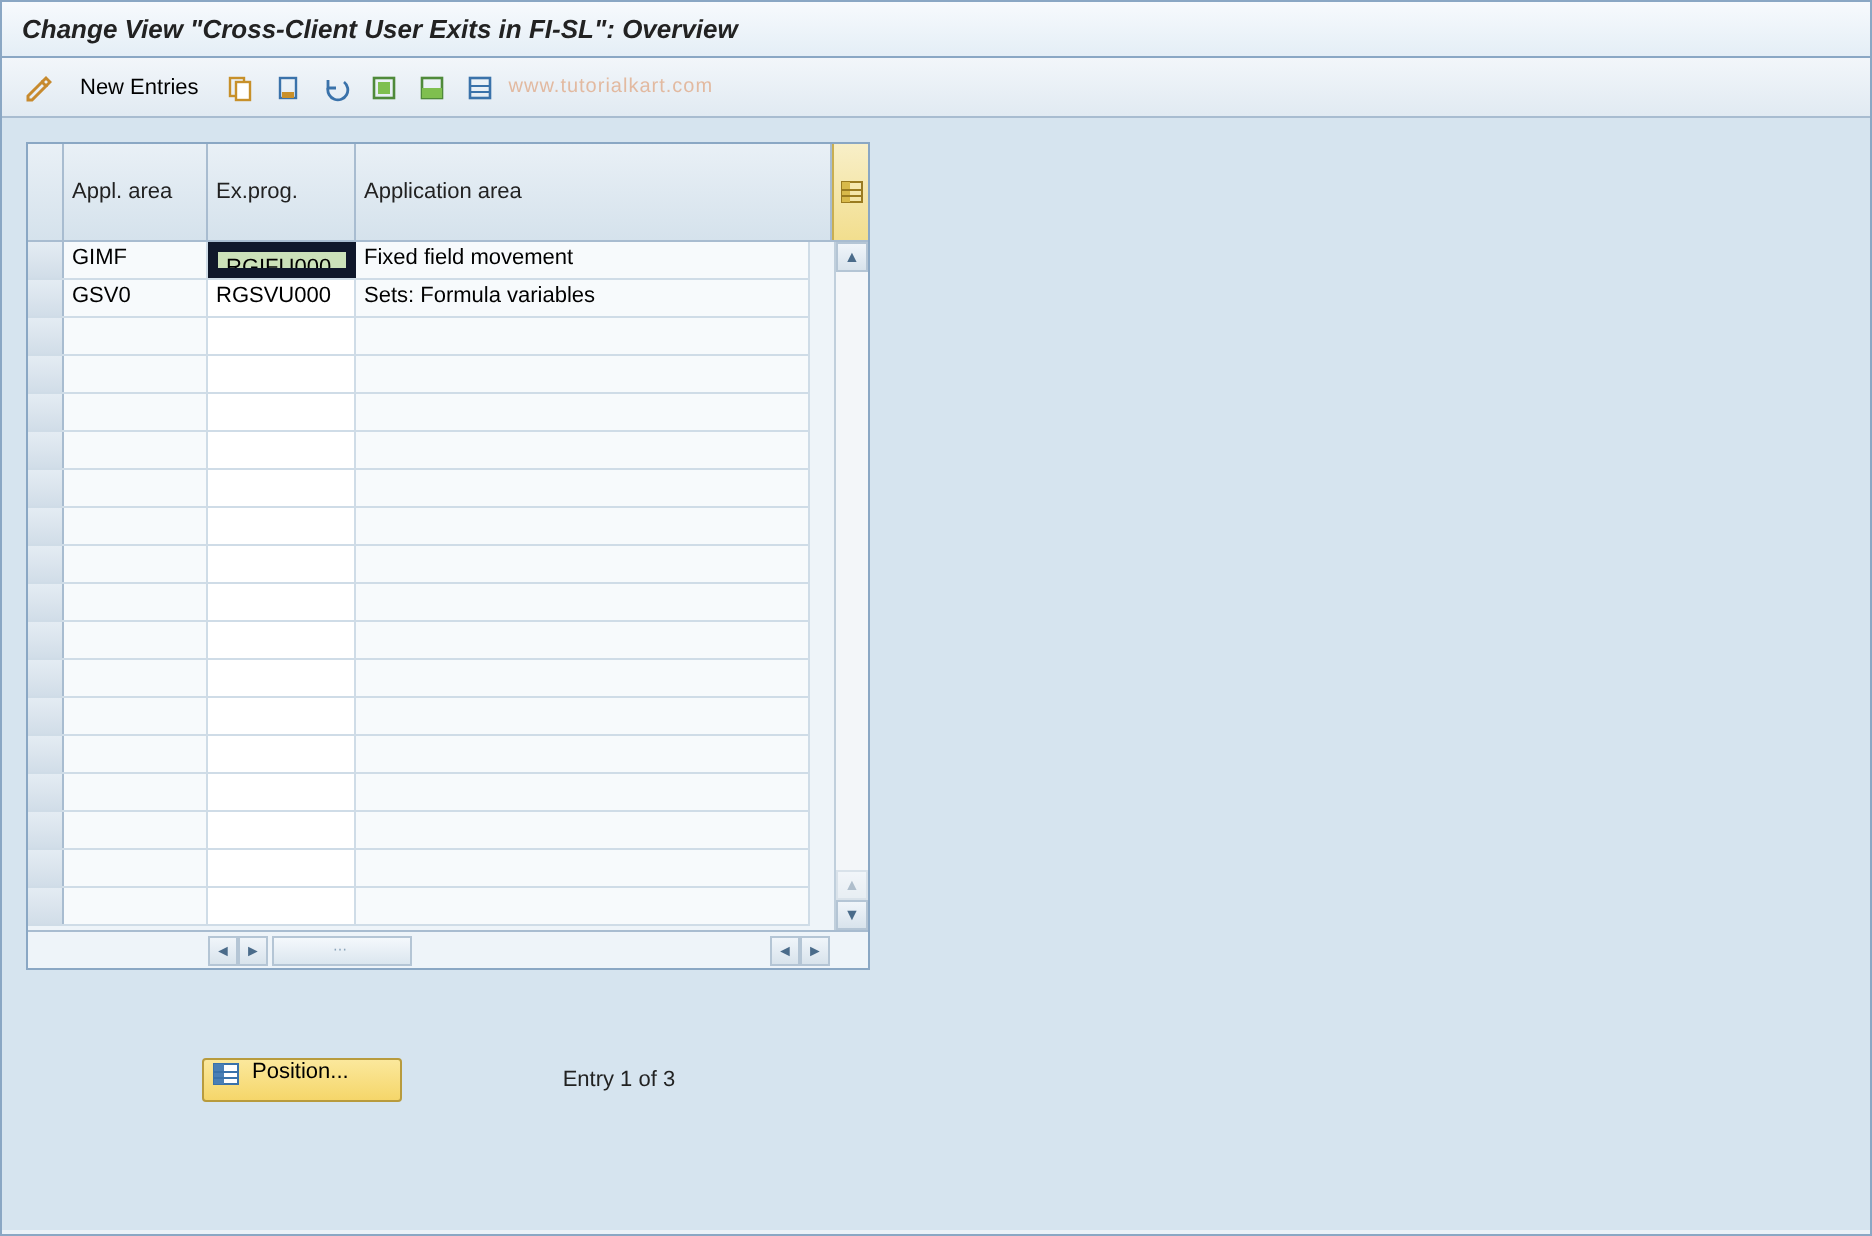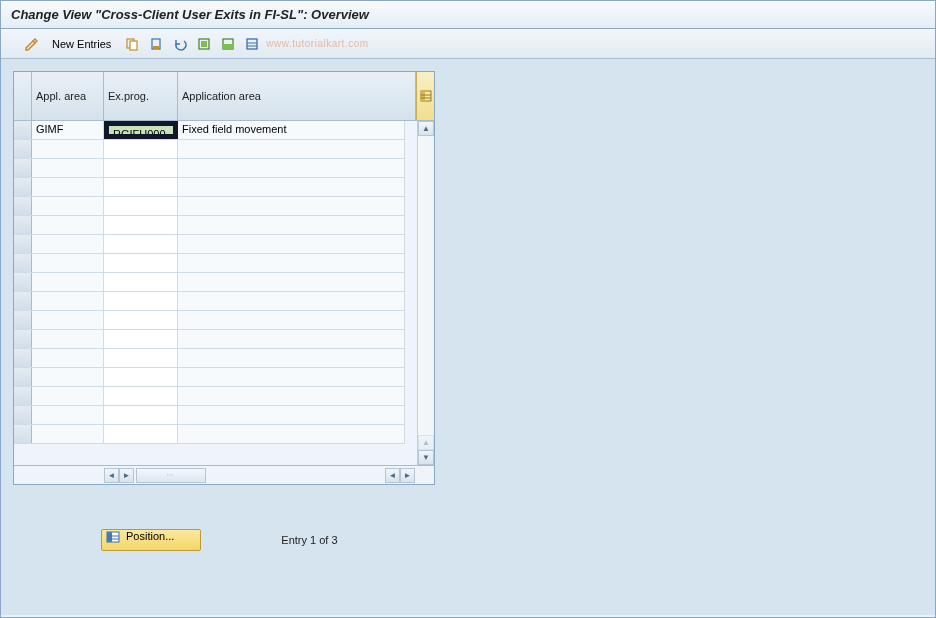--- a/index.html
+++ b/index.html
@@ -23,21 +23,21 @@
     border-bottom: 1px solid #8aa7c4;
     padding: 6px 10px;
     font-weight: bold;
     font-style: italic;
     font-size: 13px;
     color: #222;
   }
   .toolbar {
     background: linear-gradient(#f2f6fa, #e1eaf2);
     border-bottom: 1px solid #a8bcd0;
-    padding: 4px 20px;
+    padding: 4px 8px;
     display: flex;
     align-items: center;
     gap: 4px;
     height: 30px;
   }
   .tb-btn {
     display: inline-flex;
     align-items: center;
     justify-content: center;
     width: 20px;
@@ -268,20 +268,26 @@
       <div class="grid-body">
         <div class="grid-rows" id="grid-rows">
             <div class="grid-row">
               <div class="row-selector"></div>
               <div class="cell col-appl">GIMF</div>
               <div class="cell col-prog editable selected">RGIFU000</div>
               <div class="cell col-area" style="flex: 1 1 0%;">Fixed field movement</div>
             </div>
             <div class="grid-row">
               <div class="row-selector"></div>
+              <div class="cell col-appl">GSV0</div>
+              <div class="cell col-prog editable">RGSVU000</div>
+              <div class="cell col-area" style="flex: 1 1 0%;">Sets: Formula variables</div>
+            </div>
+            <div class="grid-row">
+              <div class="row-selector"></div>
               <div class="cell col-appl"></div>
               <div class="cell col-prog editable"></div>
               <div class="cell col-area" style="flex: 1 1 0%;"></div>
             </div>
             <div class="grid-row">
               <div class="row-selector"></div>
               <div class="cell col-appl"></div>
               <div class="cell col-prog editable"></div>
               <div class="cell col-area" style="flex: 1 1 0%;"></div>
             </div>

